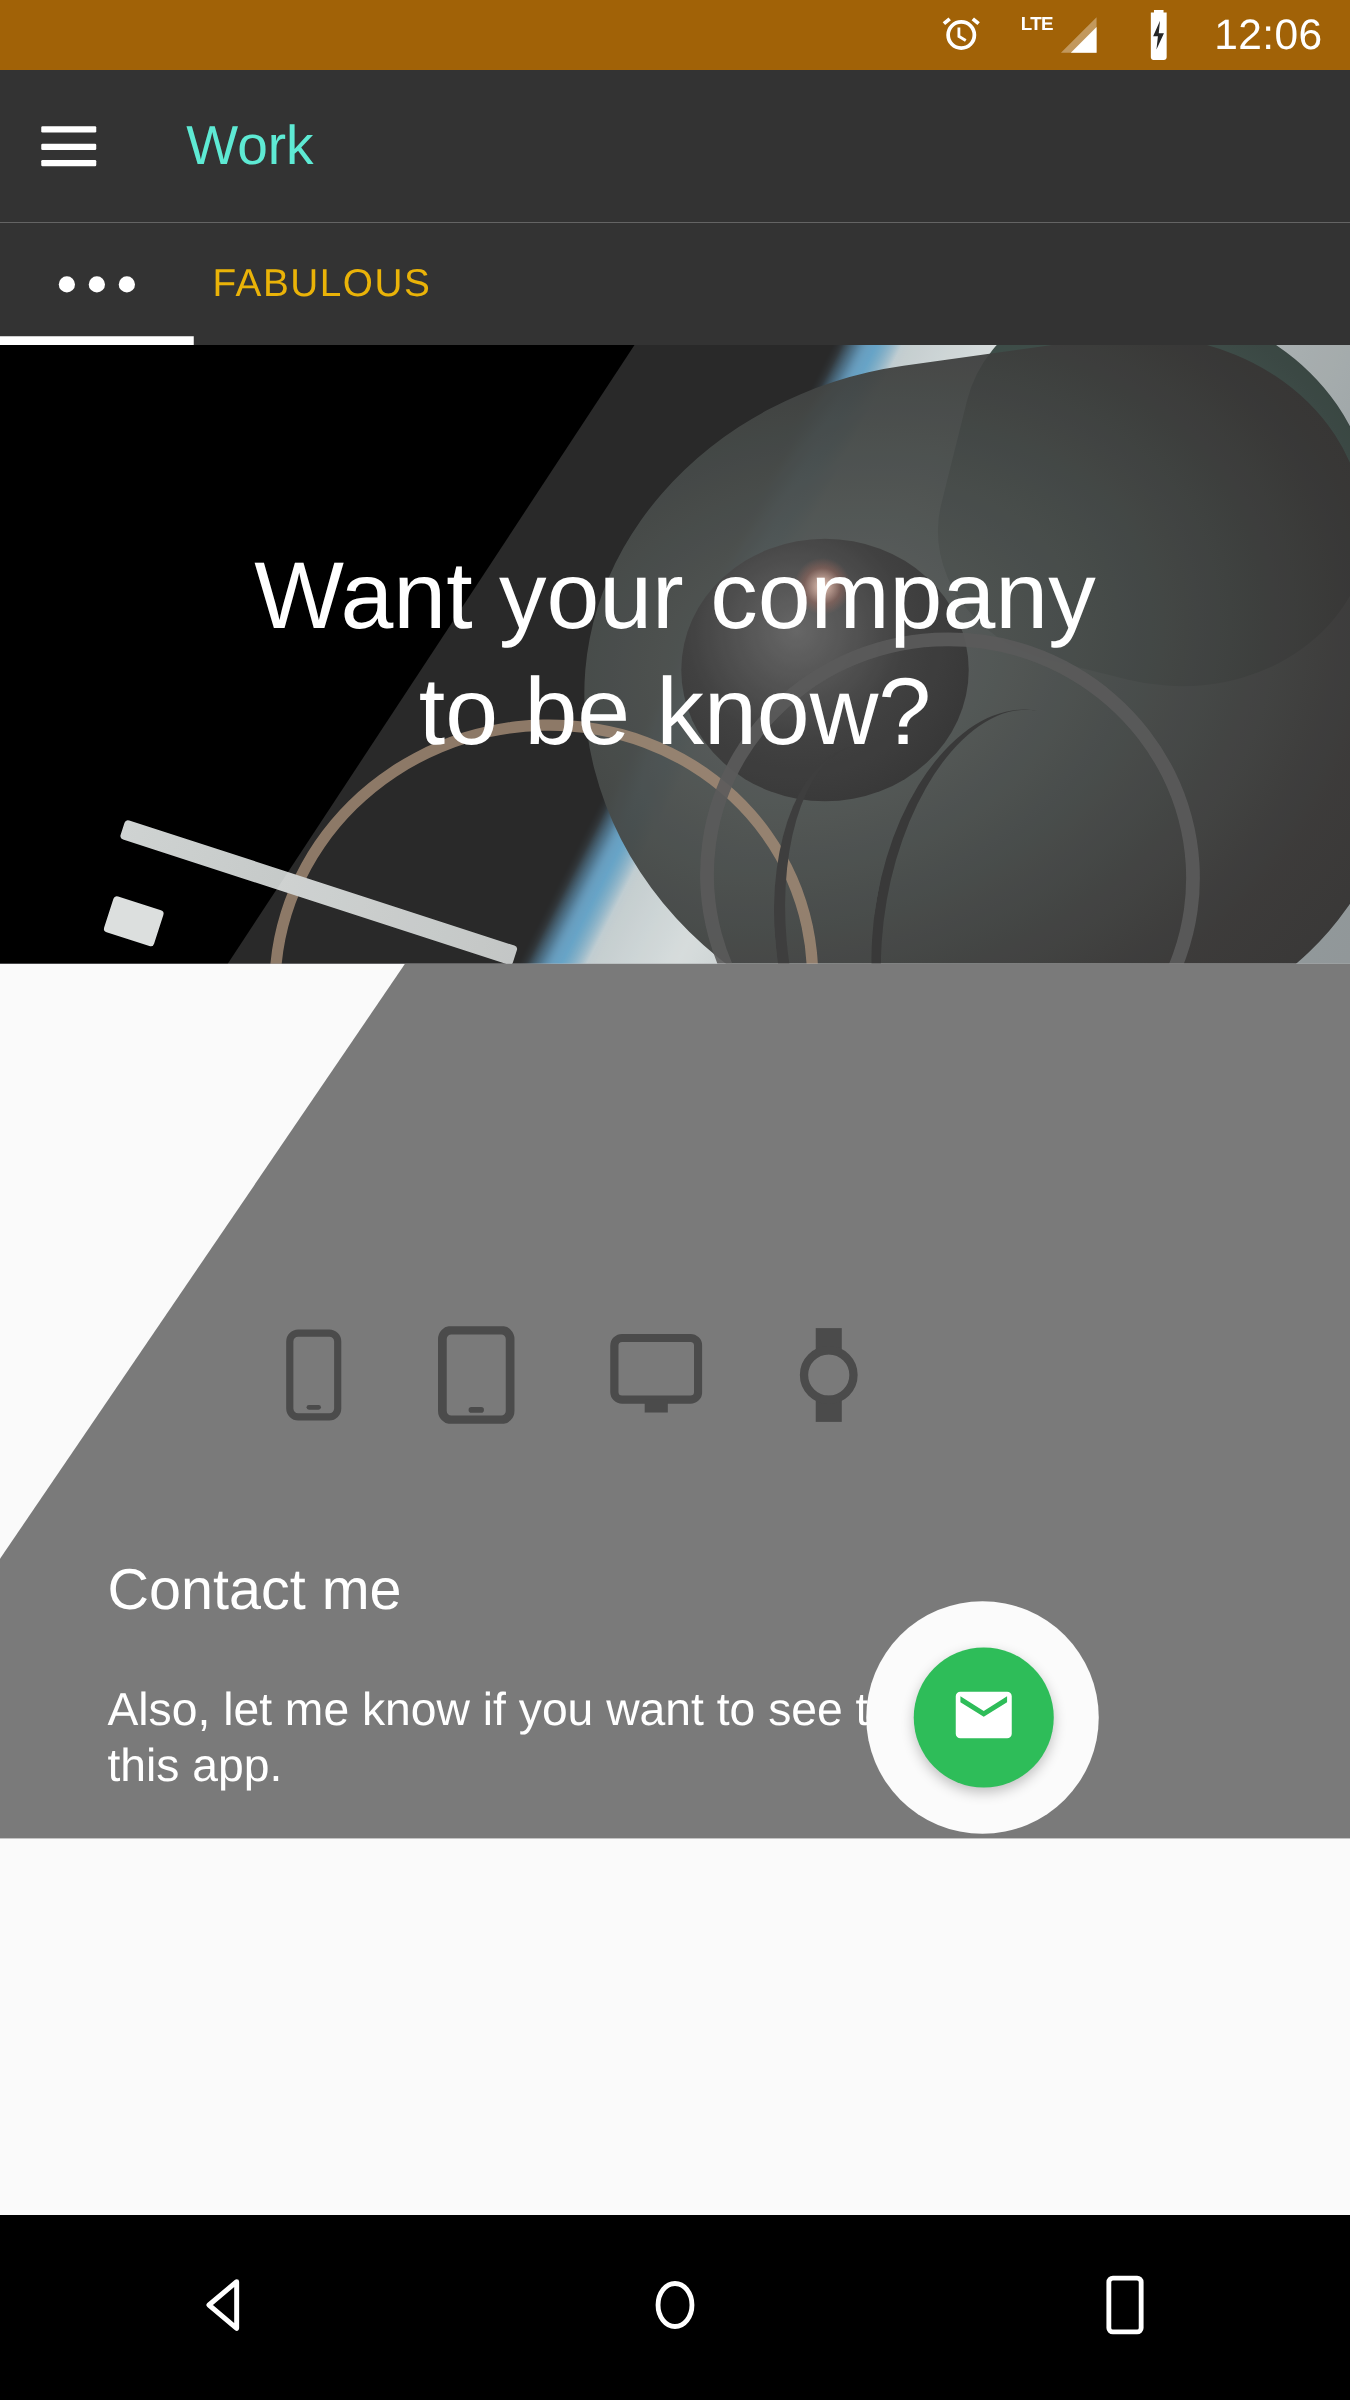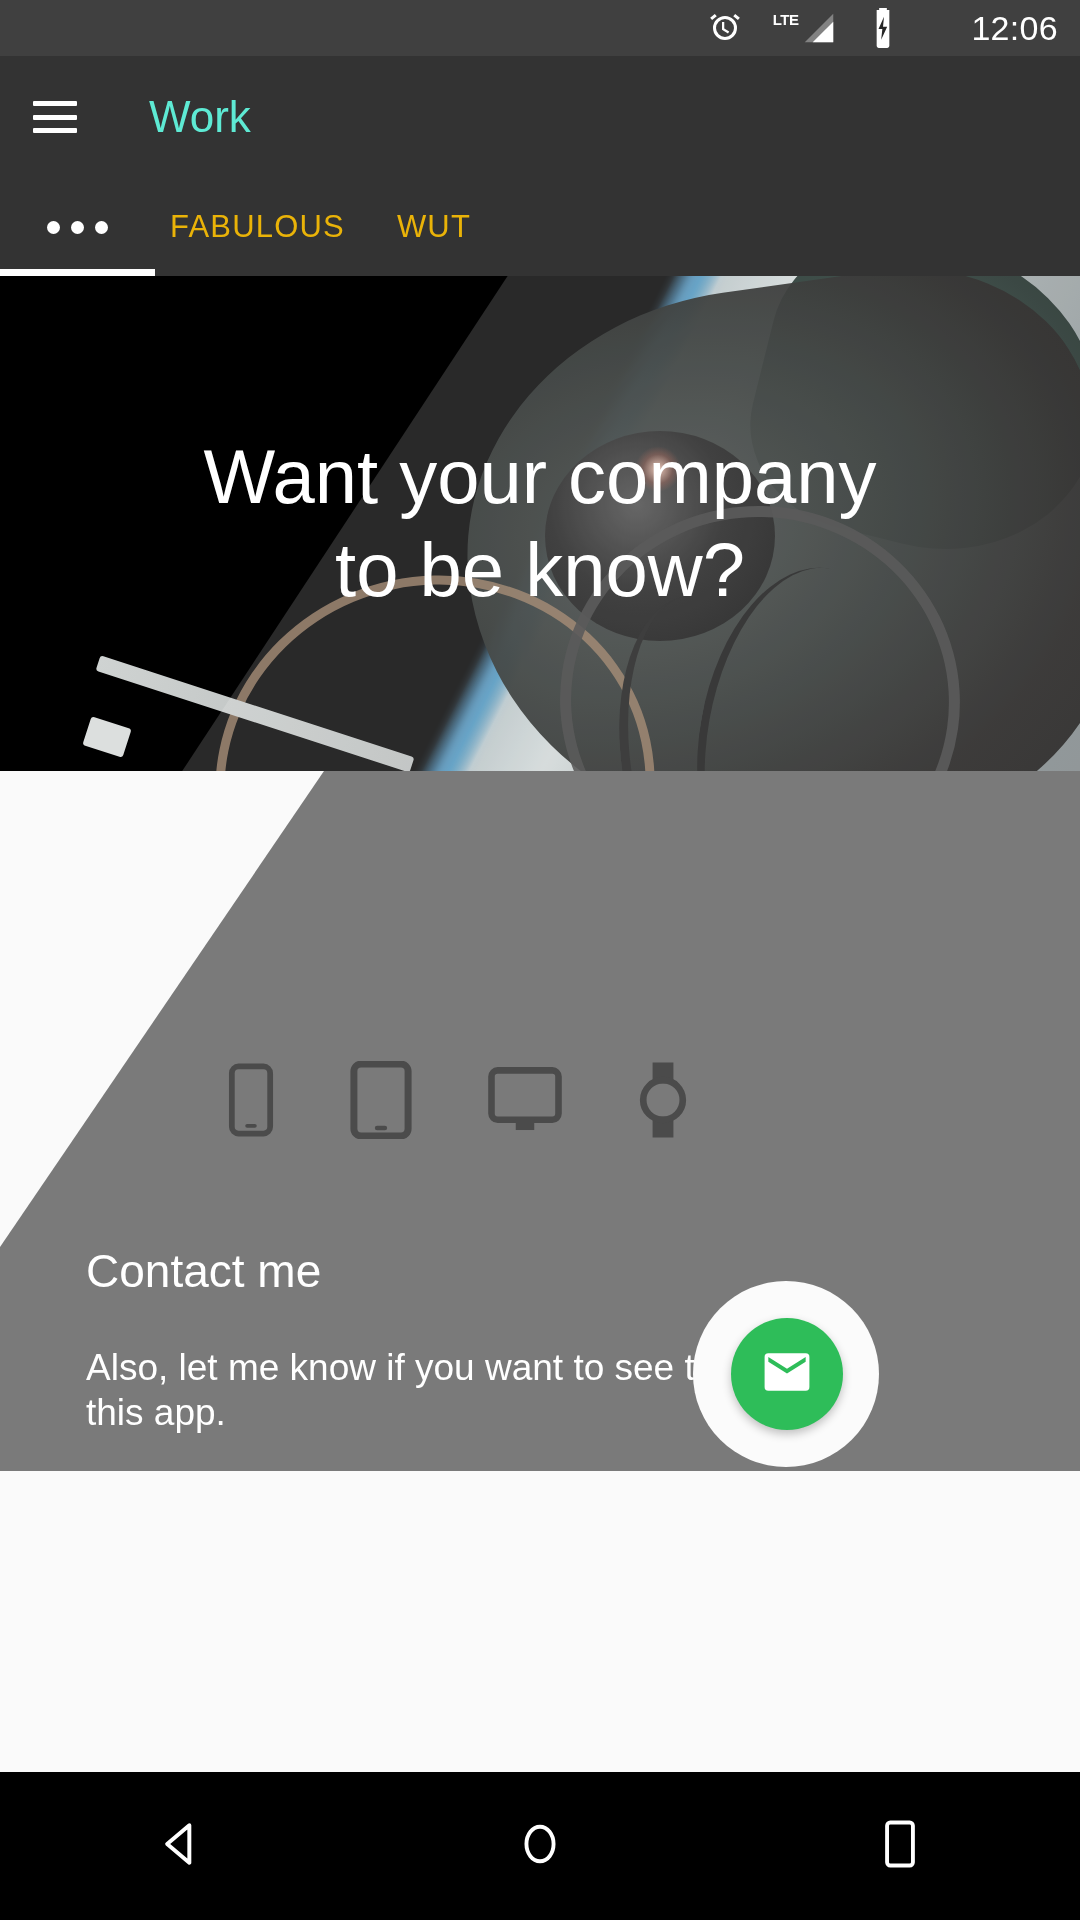--- a/index.html
+++ b/index.html
@@ -7,25 +7,25 @@
     width:1080px; height:1920px;
     background:#000;
     font-family:"Liberation Sans", sans-serif;
     overflow:hidden;
   }
   #screen { position:relative; width:1080px; height:1920px; overflow:hidden; background:#fafafa; }
 
   
   #status-bar{
     position:absolute; top:0; left:0; width:1080px; height:56px;
-    background:#404040; display:flex; align-items:center; justify-content:flex-end;
+    background:#a16207; display:flex; align-items:center; justify-content:flex-end;
     padding-right:22px; gap:30px; z-index:60;
   }
   .sb-icon{ display:flex; align-items:center; justify-content:center; }
-  #status-time{ color:#fff; font-size:34px; letter-spacing:.3px; line-height:1;margin-left:44px; }
+  #status-time{ color:#fff; font-size:34px; letter-spacing:.3px; line-height:1; }
   .lte-wrap{ display:flex; align-items:flex-end; gap:1px; }
   .lte-text{ color:#fff; font-size:15px; font-weight:bold; line-height:1; margin-bottom:20px; letter-spacing:-.5px;}
 
   
   #toolbar{
     position:absolute; top:56px; left:0; width:1080px; height:122px;
     background:#333333; display:flex; align-items:center; z-index:55;
   }
   #menu-button{ width:110px; display:flex; align-items:center; justify-content:center; cursor:pointer; }
   .burger{ width:44px; height:32px; display:flex; flex-direction:column; justify-content:space-between; }
@@ -297,21 +297,20 @@
 
   <div id="tab-bar">
     <div class="tab active" id="tab-0">
       <span class="dots">
           <i></i>
           <i></i>
           <i></i>
         </span>
     </div>
     <div class="tab" id="tab-1">FABULOUS</div>
-    <div class="tab" id="tab-4">WUT</div>
     <div id="tab-indicator"></div>
   </div>
 
   <div id="nav-bar">
     <div class="nav-btn">
       <span>
         <svg width="56" height="56" viewBox="0 0 24 24">
           <path fill="none" stroke="#ffffff" stroke-width="1.7" stroke-linejoin="round" d="M16 4 6.5 12 16 20z"></path>
         </svg>
       </span>

